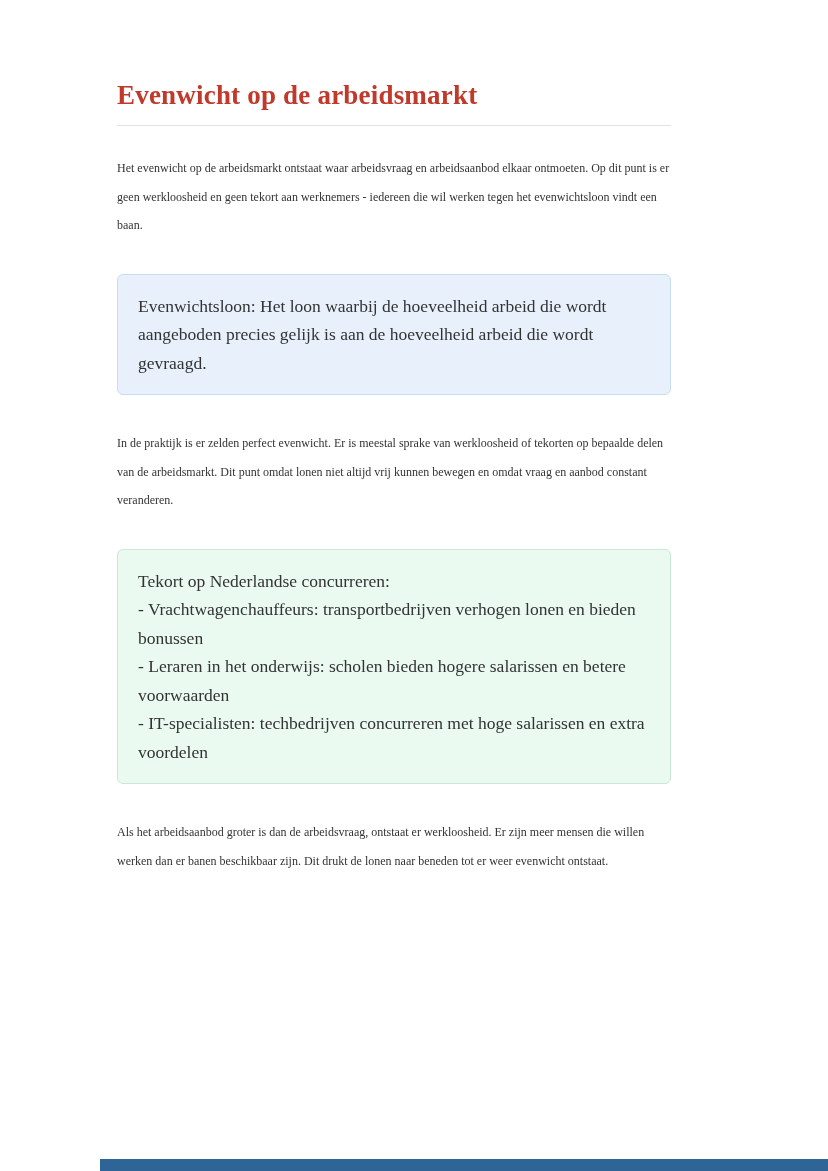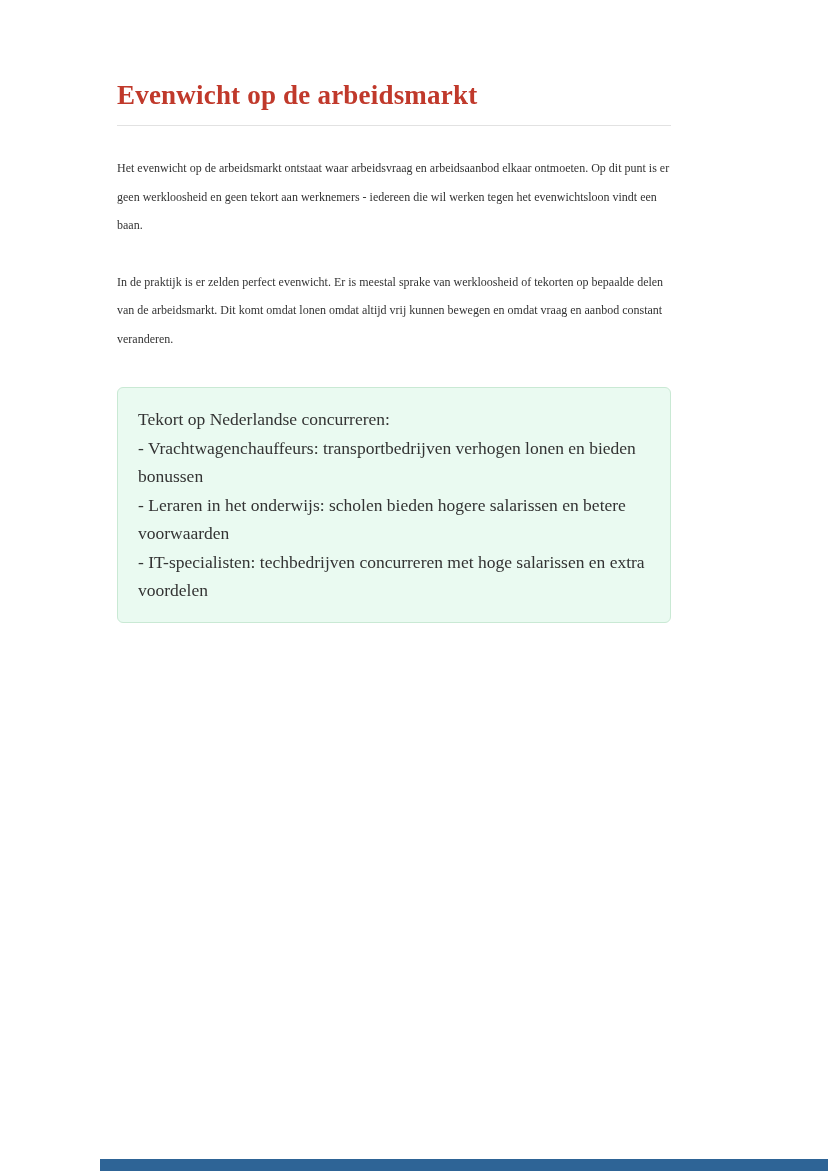--- a/index.html
+++ b/index.html
@@ -75,27 +75,31 @@
 <body>
 
 <div class="page">
 
   <h1 class="page-title">Evenwicht op de arbeidsmarkt</h1>
 
   <hr class="title-rule">
 
   <p class="body-par">Het evenwicht op de arbeidsmarkt ontstaat waar arbeidsvraag en arbeidsaanbod elkaar ontmoeten. Op dit punt is er geen werkloosheid en geen tekort aan werknemers - iedereen die wil werken tegen het evenwichtsloon vindt een baan.</p>
 
+  <div class="callout definition">
+    <span class="line">Evenwichtsloon: Het loon waarbij de hoeveelheid arbeid die wordt aangeboden precies gelijk is aan de hoeveelheid arbeid die wordt gevraagd.</span>
+  </div>
 
-  <p class="body-par">In de praktijk is er zelden perfect evenwicht. Er is meestal sprake van werkloosheid of tekorten op bepaalde delen van de arbeidsmarkt. Dit komt omdat lonen omdat altijd vrij kunnen bewegen en omdat vraag en aanbod constant veranderen.</p>
+  <p class="body-par">In de praktijk is er zelden perfect evenwicht. Er is meestal sprake van werkloosheid of tekorten op bepaalde delen van de arbeidsmarkt. Dit punt omdat lonen niet altijd vrij kunnen bewegen en omdat vraag en aanbod constant veranderen.</p>
 
 
   <div class="callout example">
     <span class="line">Tekort op Nederlandse concurreren:</span>
     <span class="line">- Vrachtwagenchauffeurs: transportbedrijven verhogen lonen en bieden bonussen</span>
     <span class="line">- Leraren in het onderwijs: scholen bieden hogere salarissen en betere voorwaarden</span>
     <span class="line">- IT-specialisten: techbedrijven concurreren met hoge salarissen en extra voordelen</span>
   </div>
 
+  <p class="body-par">Als het arbeidsaanbod groter is dan de arbeidsvraag, ontstaat er werkloosheid. Er zijn meer mensen die willen werken dan er banen beschikbaar zijn. Dit drukt de lonen naar beneden tot er weer evenwicht ontstaat.</p>
 
 </div>
 
 <div class="footer-bar"></div>
 
 </body></html>

